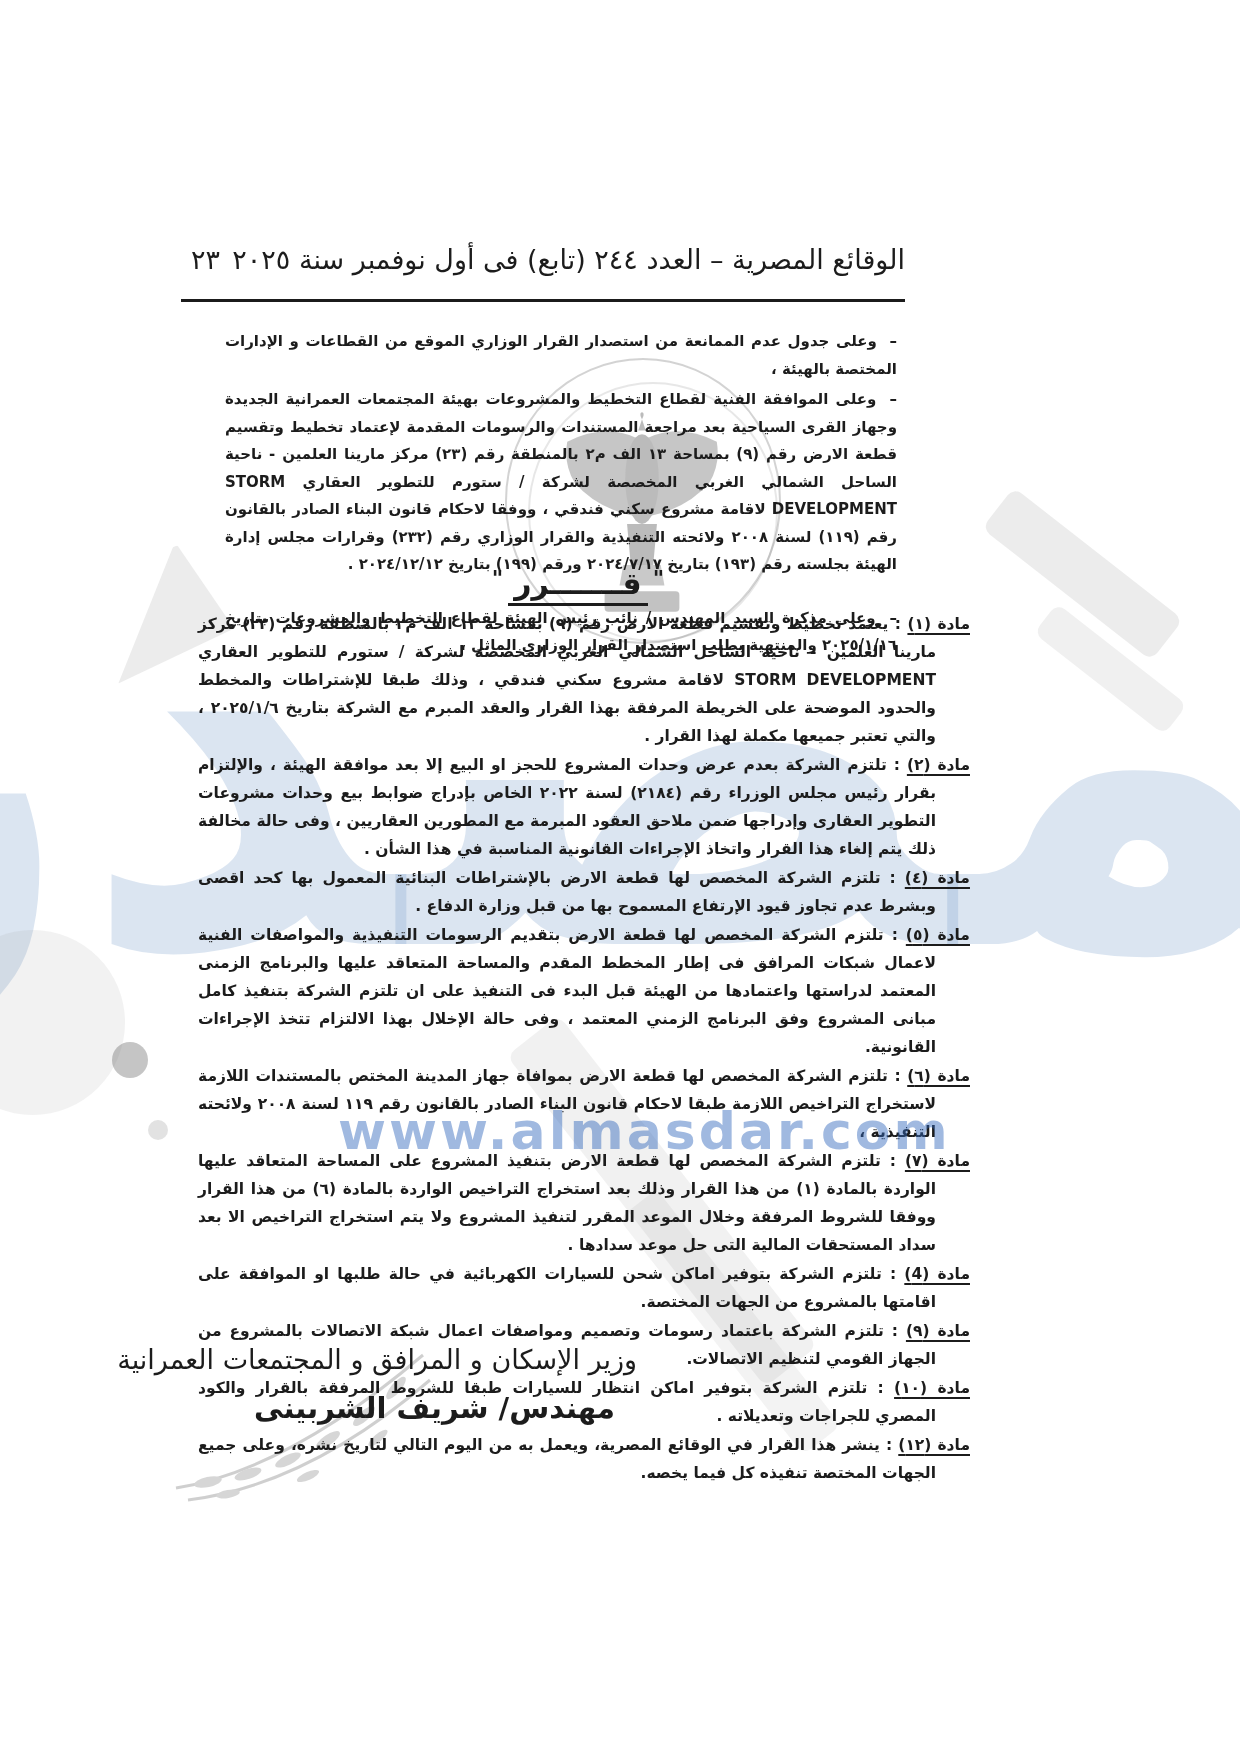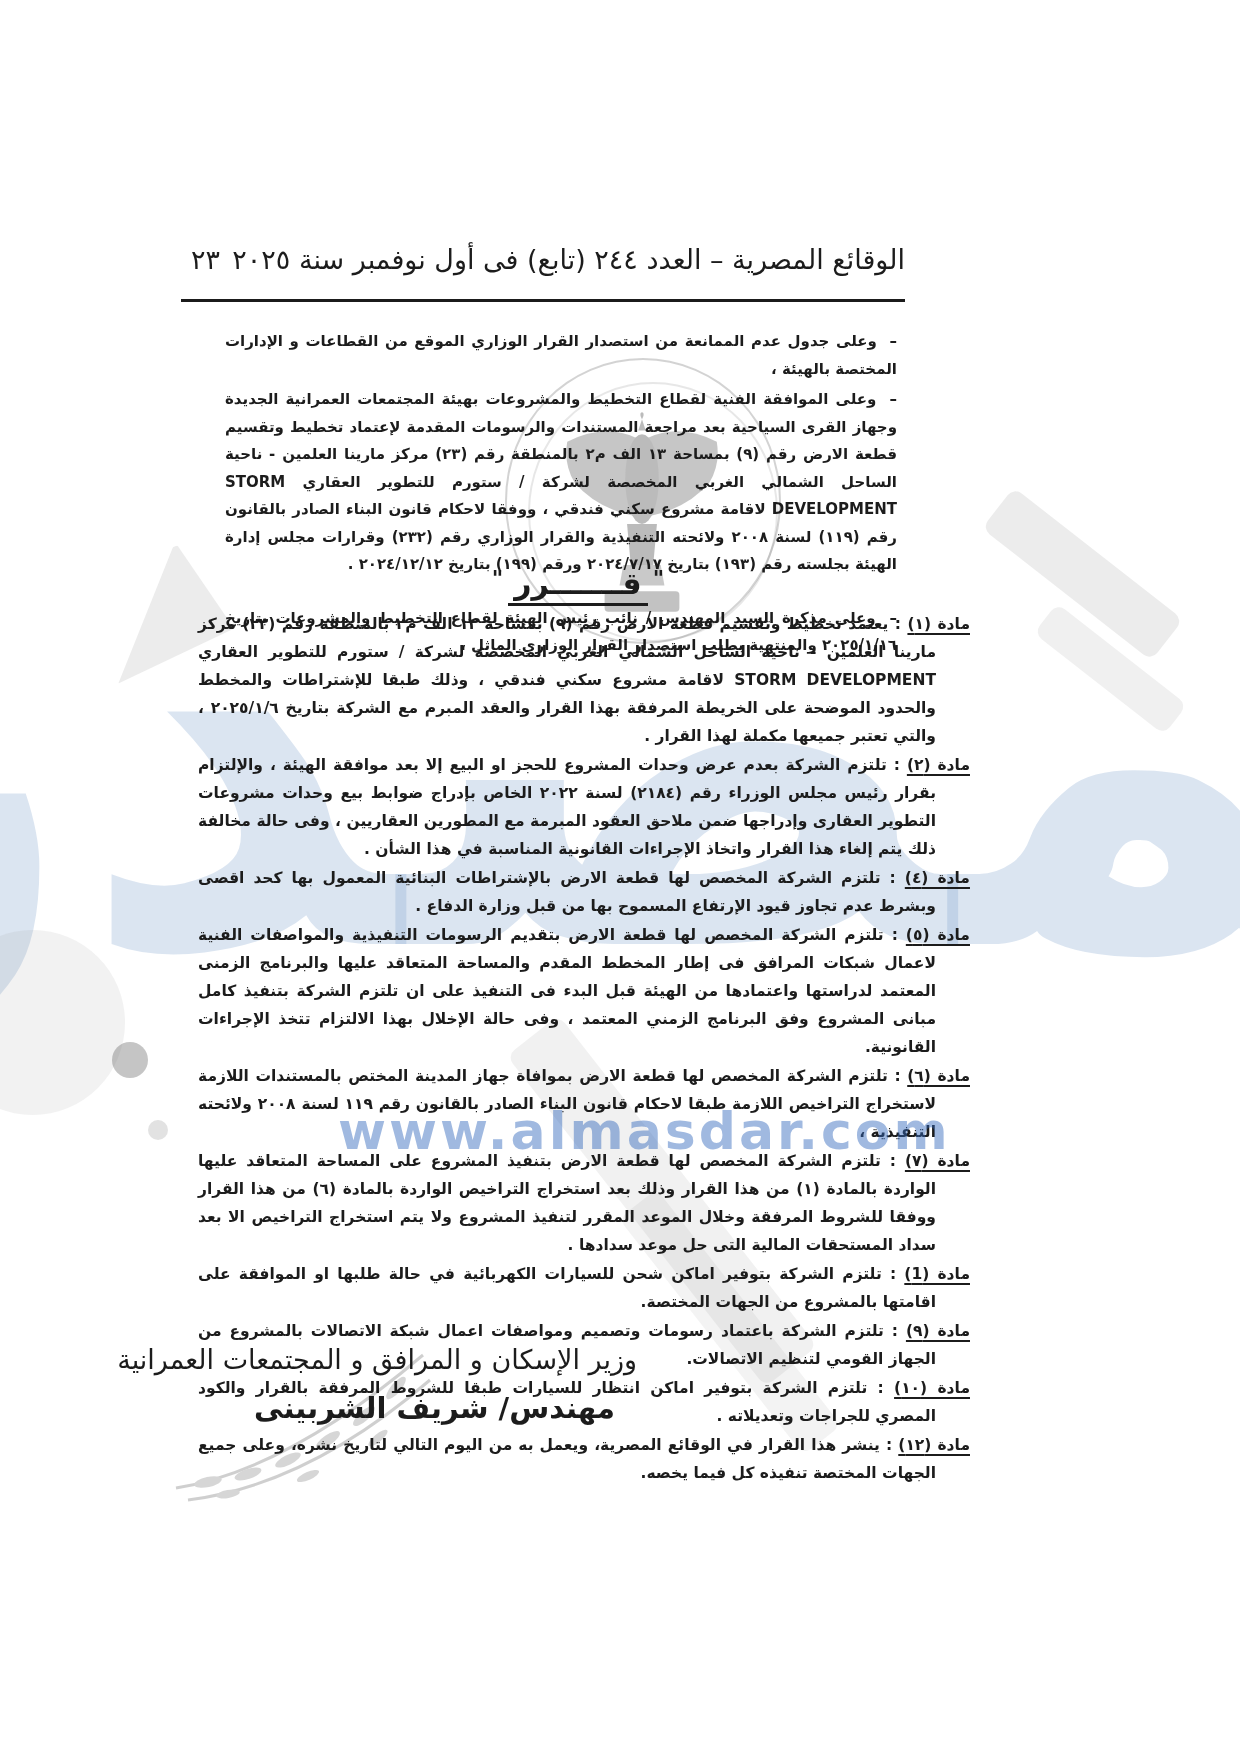--- a/index.html
+++ b/index.html
@@ -167,21 +167,21 @@
       <span class="q">"</span><span class="word">قـــــــرر</span><span class="q">"</span>
     </div>
 
     <div class="articles">
       <div class="article"><span class="lbl">مادة (١)</span><span> : </span><span>يعتمد تخطيط وتقسيم قطعة الارض رقم (٩) بمساحة ١٣ الف م٢ بالمنطقة رقم (٢٣) مركز مارينا العلمين - ناحية الساحل الشمالي الغربي المخصصة لشركة / ستورم للتطوير العقاري STORM DEVELOPMENT لاقامة مشروع سكني فندقي ، وذلك طبقا للإشتراطات والمخطط والحدود الموضحة على الخريطة المرفقة بهذا القرار والعقد المبرم مع الشركة بتاريخ ٢٠٢٥/١/٦ ، والتي تعتبر جميعها مكملة لهذا القرار .</span></div>
       <div class="article"><span class="lbl">مادة (٢)</span><span> : </span><span>تلتزم الشركة بعدم عرض وحدات المشروع للحجز او البيع إلا بعد موافقة الهيئة ، والإلتزام بقرار رئيس مجلس الوزراء رقم (٢١٨٤) لسنة ٢٠٢٢ الخاص بإدراج ضوابط بيع وحدات مشروعات التطوير العقارى وإدراجها ضمن ملاحق العقود المبرمة مع المطورين العقاريين ، وفى حالة مخالفة ذلك يتم إلغاء هذا القرار واتخاذ الإجراءات القانونية المناسبة في هذا الشأن .</span></div>
       <div class="article"><span class="lbl">مادة (٤)</span><span> : </span><span>تلتزم الشركة المخصص لها قطعة الارض بالإشتراطات البنائية المعمول بها كحد اقصى وبشرط عدم تجاوز قيود الإرتفاع المسموح بها من قبل وزارة الدفاع .</span></div>
       <div class="article"><span class="lbl">مادة (٥)</span><span> : </span><span>تلتزم الشركة المخصص لها قطعة الارض بتقديم الرسومات التنفيذية والمواصفات الفنية لاعمال شبكات المرافق فى إطار المخطط المقدم والمساحة المتعاقد عليها والبرنامج الزمنى المعتمد لدراستها واعتمادها من الهيئة قبل البدء فى التنفيذ على ان تلتزم الشركة بتنفيذ كامل مبانى المشروع وفق البرنامج الزمني المعتمد ، وفى حالة الإخلال بهذا الالتزام تتخذ الإجراءات القانونية.</span></div>
       <div class="article"><span class="lbl">مادة (٦)</span><span> : </span><span>تلتزم الشركة المخصص لها قطعة الارض بموافاة جهاز المدينة المختص بالمستندات اللازمة لاستخراج التراخيص اللازمة طبقا لاحكام قانون البناء الصادر بالقانون رقم ١١٩ لسنة ٢٠٠٨ ولائحته التنفيذية ،</span></div>
       <div class="article"><span class="lbl">مادة (٧)</span><span> : </span><span>تلتزم الشركة المخصص لها قطعة الارض بتنفيذ المشروع على المساحة المتعاقد عليها الواردة بالمادة (١) من هذا القرار وذلك بعد استخراج التراخيص الواردة بالمادة (٦) من هذا القرار ووفقا للشروط المرفقة وخلال الموعد المقرر لتنفيذ المشروع ولا يتم استخراج التراخيص الا بعد سداد المستحقات المالية التى حل موعد سدادها .</span></div>
-      <div class="article"><span class="lbl">مادة (1)</span><span> : </span><span>تلتزم الشركة بتوفير اماكن شحن للسيارات الكهربائية في حالة طلبها او الموافقة على اقامتها بالمشروع من الجهات المختصة.</span></div>
+      <div class="article"><span class="lbl">مادة (4)</span><span> : </span><span>تلتزم الشركة بتوفير اماكن شحن للسيارات الكهربائية في حالة طلبها او الموافقة على اقامتها بالمشروع من الجهات المختصة.</span></div>
       <div class="article"><span class="lbl">مادة (٩)</span><span> : </span><span>تلتزم الشركة باعتماد رسومات وتصميم ومواصفات اعمال شبكة الاتصالات بالمشروع من الجهاز القومي لتنظيم الاتصالات.</span></div>
       <div class="article"><span class="lbl">مادة (١٠)</span><span> : </span><span>تلتزم الشركة بتوفير اماكن انتظار للسيارات طبقا للشروط المرفقة بالقرار والكود المصري للجراجات وتعديلاته .</span></div>
       <div class="article"><span class="lbl">مادة (١٢)</span><span> : </span><span>ينشر هذا القرار في الوقائع المصرية، ويعمل به من اليوم التالي لتاريخ نشره، وعلى جميع الجهات المختصة تنفيذه كل فيما يخصه.</span></div>
     </div>
 
     <div class="signature">
       <div class="sig-title">وزير الإسكان و المرافق و المجتمعات العمرانية</div>
       <div class="sig-name">مهندس/ شريف الشربينى</div>
     </div>
 

